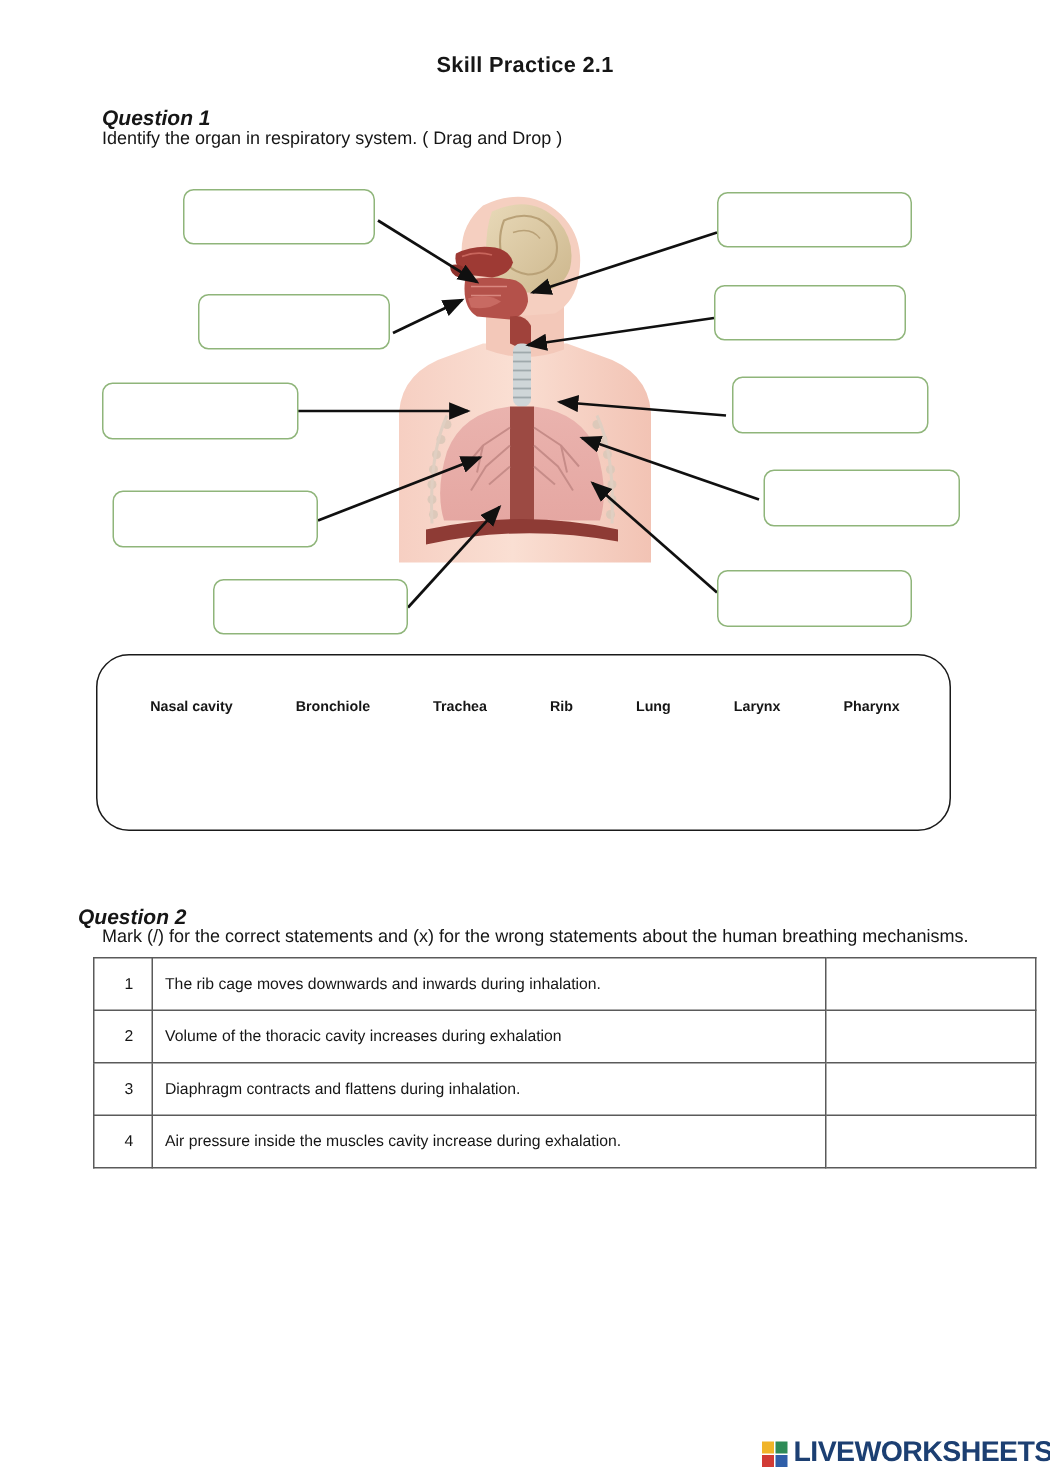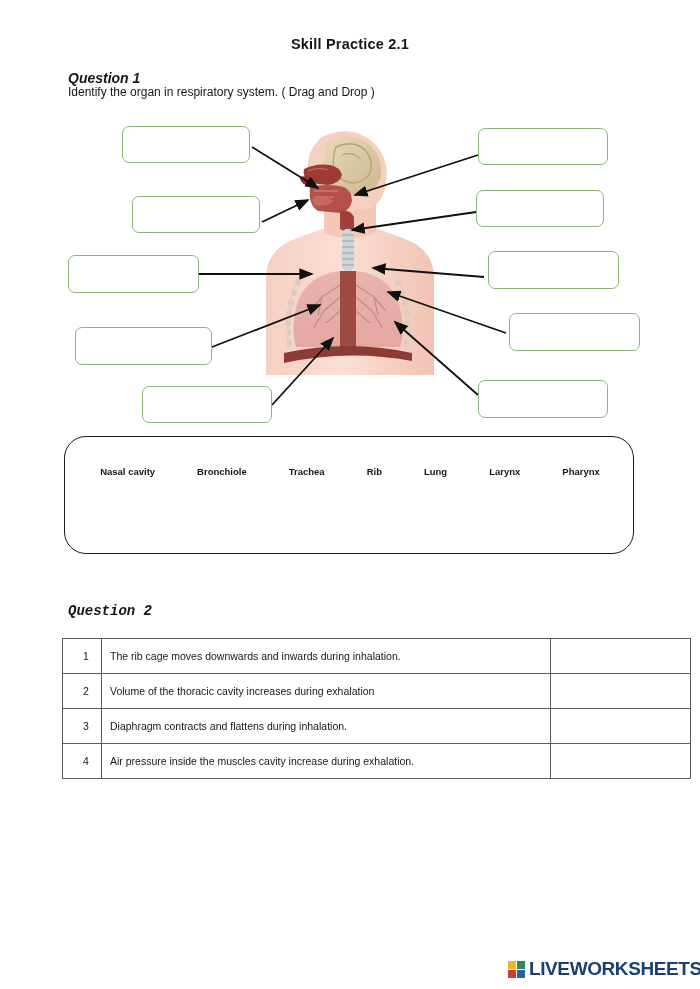--- a/index.html
+++ b/index.html
@@ -40,21 +40,21 @@
     font-weight: bold;
     font-style: italic;
   }
   .q-text {
     position: absolute;
     font-size: 12px;
   }
 
   #q1-label { top: 70px; left: 68px; }
   #q1-text  { top: 85px; left: 68px; }
-  #q2-label { top: 603px; left: 68px; font-family: Liberation Mono, monospace; }
+  #q2-label { top: 603px; left: 52px; }
   #q2-text  { top: 617px; left: 68px; }
 
   
   .drop-box {
     position: absolute;
     border: 1px solid #8fb57a;
     border-radius: 7px;
     background: #ffffff;
     box-sizing: border-box;
   }
@@ -289,20 +289,21 @@
       <span class="wb-word">Bronchiole</span>
       <span class="wb-word">Trachea</span>
       <span class="wb-word">Rib</span>
       <span class="wb-word">Lung</span>
       <span class="wb-word">Larynx</span>
       <span class="wb-word">Pharynx</span>
     </div>
   </div>
 
   <div class="q-label" id="q2-label">Question 2</div>
+  <div class="q-text" id="q2-text">Mark (/) for the correct statements and (x) for the wrong statements about the human breathing mechanisms.</div>
 
   <table class="table">
     <tbody>
       <tr>
         <td class="col-num">1</td>
         <td class="col-stm">The rib cage moves downwards and inwards during inhalation.</td>
         <td class="col-ans"></td>
       </tr>
       <tr>
         <td class="col-num">2</td>

